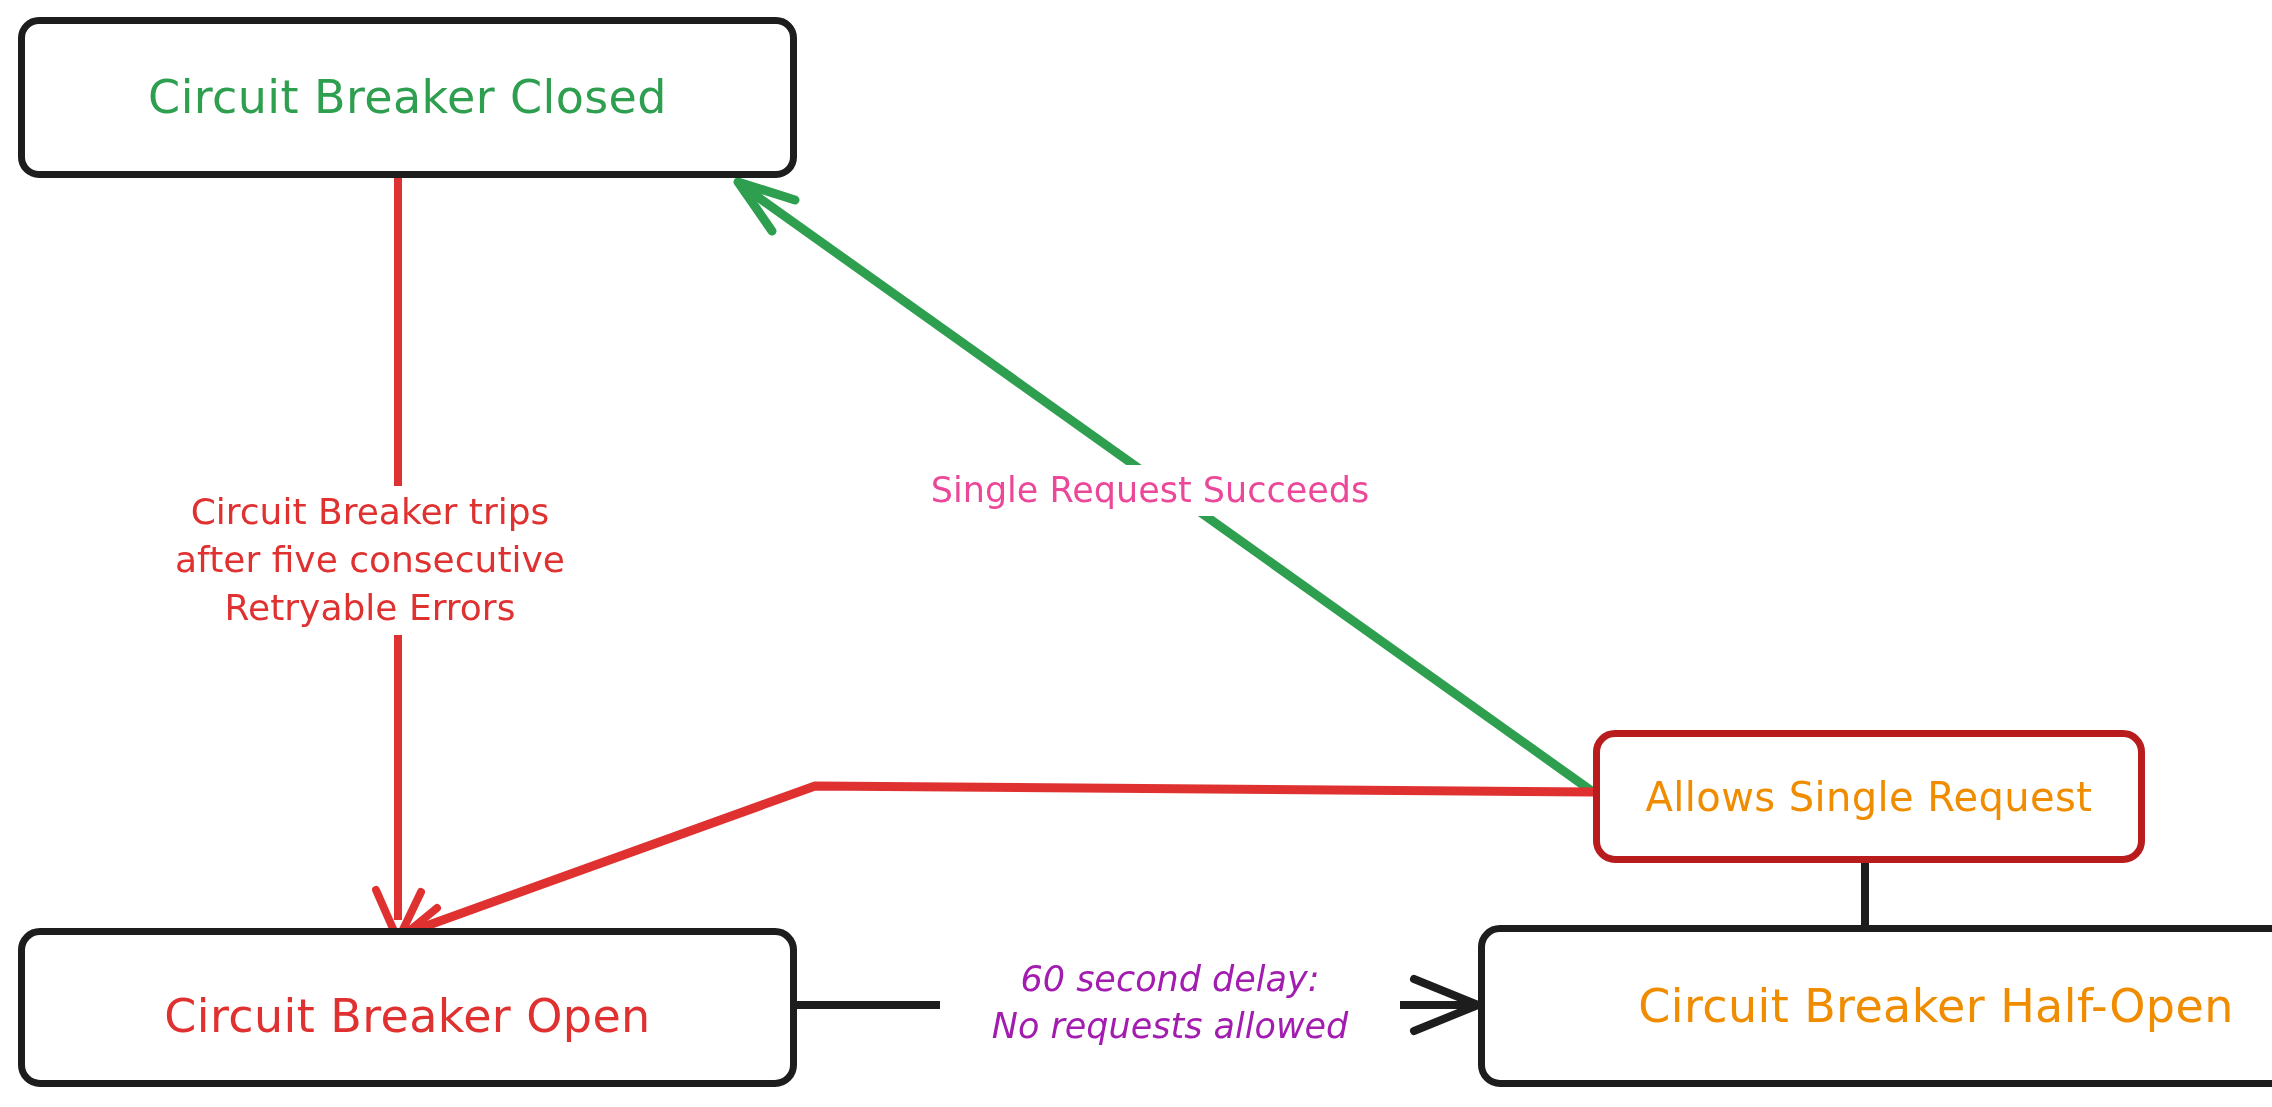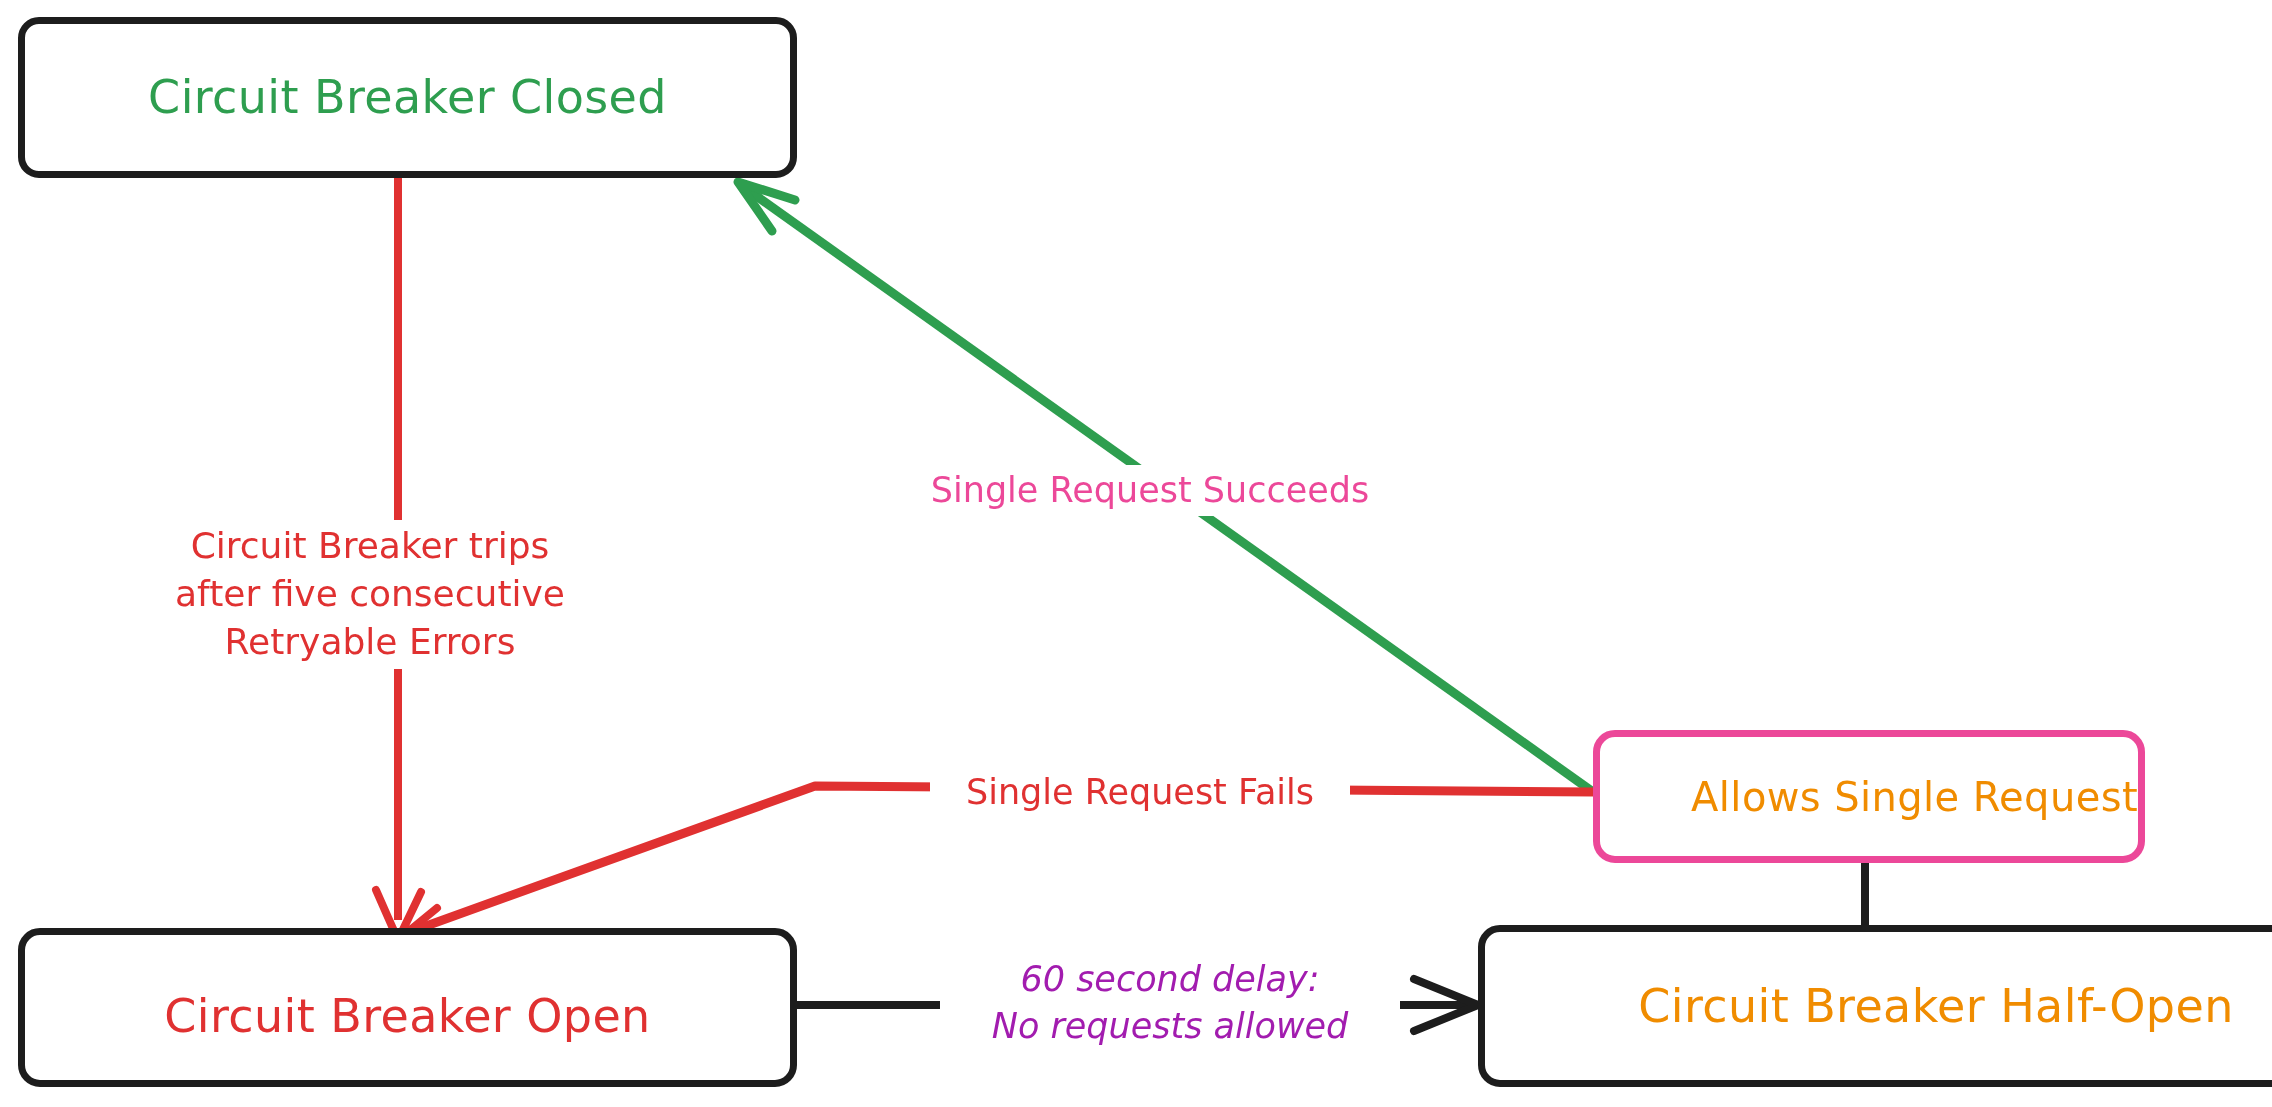--- a/index.html
+++ b/index.html
@@ -8,21 +8,21 @@
     width:2272px;height:1107px;overflow:hidden;position:relative;
     font-family:"DejaVu Sans","Liberation Sans",sans-serif;
   }
   #diagram{position:absolute;left:0;top:0;width:2272px;height:1107px;}
   .node{
     position:absolute;box-sizing:border-box;background:#ffffff;
     display:flex;align-items:center;justify-content:center;
     border-radius:22px;
   }
   .node-black{border:7px solid #1d1d1d;}
-  .node-orange{border:7px solid #ec4899;justify-content:flex-end;}
+  .node-orange{border:7px solid #b91c1c;}
   .node-label{
     font-size:46px;font-weight:400;letter-spacing:.4px;white-space:nowrap;
     line-height:1.1;
   }
   .lbl-green{color:#2E9E4F;}
   .lbl-red{color:#E03131;margin-top:18px;}
   .lbl-orange{color:#F08C00;}
   .node-label-sm{font-size:40px;}
   .edge-label{
     position:absolute;text-align:center;line-height:1.34;white-space:pre-line;
@@ -75,24 +75,23 @@
   </div>
 
   <div class="node node-black" style="left:1478px;top:925px;width:916px;height:162px;">
     <span class="node-label lbl-orange">Circuit Breaker Half-Open</span>
   </div>
 
   <div class="node node-orange" style="left:1593px;top:730px;width:552px;height:133px;">
     <span class="node-label node-label-sm lbl-orange">Allows Single Request</span>
   </div>
 
-  <div class="edge-label el-red el-red-1" style="left:165px;top:486px;width:410px;margin-top:34px;">Circuit Breaker trips
+  <div class="edge-label el-red el-red-1" style="left:165px;top:486px;width:410px;">Circuit Breaker trips
 after five consecutive
 Retryable Errors</div>
 
   <div class="edge-label el-green" style="left:900px;top:465px;width:500px;">Single Request Succeeds</div>
 
-  <div class="edge-label el-red" style="left:930px;top:767px;width:420px;">Single Request Fails</div>
 
   <div class="edge-label el-black" style="left:940px;top:954px;width:460px;">60 second delay:
 No requests allowed</div>
 
 </div>
 
 </body></html>

